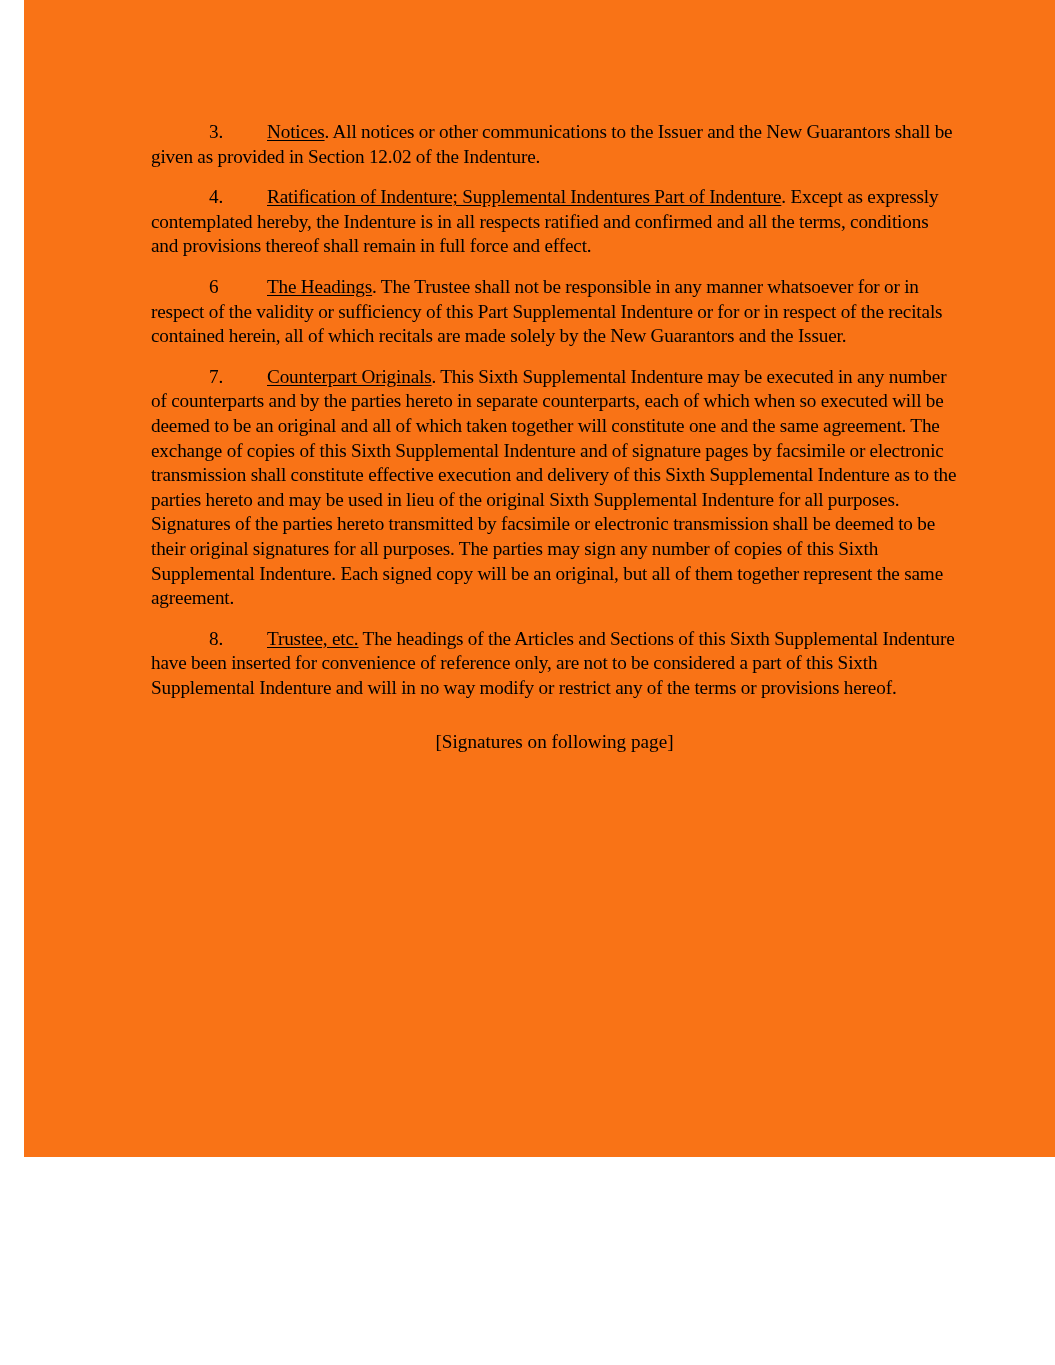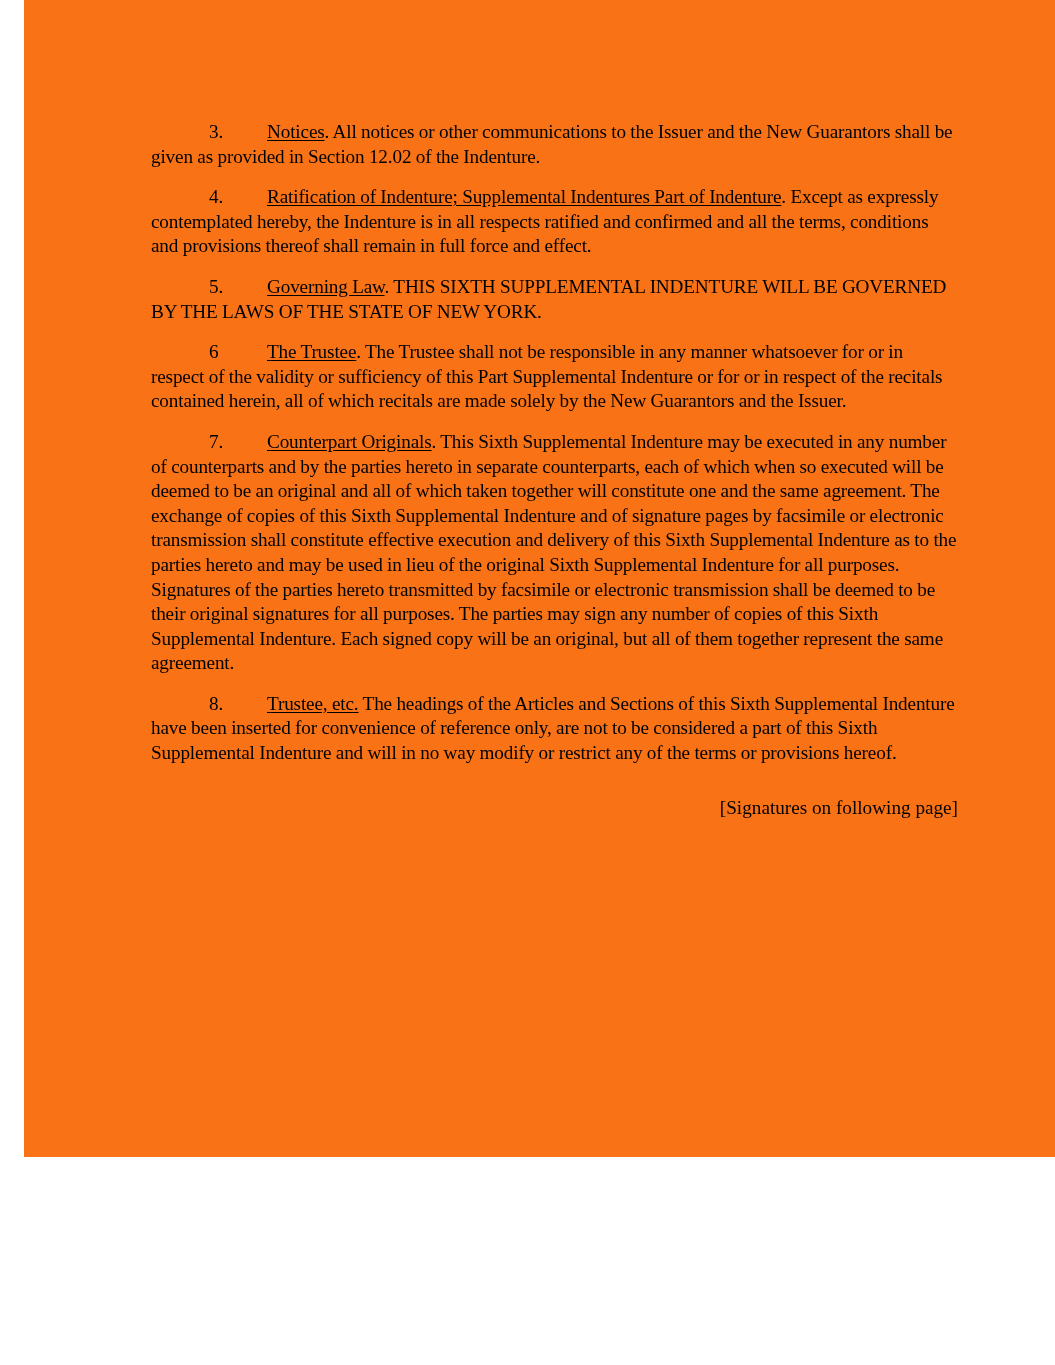--- a/index.html
+++ b/index.html
@@ -45,21 +45,21 @@
     text-decoration: underline;
     text-underline-offset: 2px;
   }
   .caps {
     
   }
   p.centered {
     margin: 0;
     font-size: 19.2px;
     line-height: 24.6px;
-    text-align: right;
+    text-align: center;
   }
   .spacer-sig {
     height: 14px;
   }
   .page-number {
     position: absolute;
     left: 0;
     right: 0;
     top: 1258px;
     text-align: center;
@@ -75,26 +75,23 @@
   <div class="content">
 
     <p class="para">
       <span class="lead">3.</span><span class="heading-ul">Notices</span><span>. All notices or other communications to the Issuer and the New Guarantors shall be given as provided in Section 12.02 of the Indenture.</span>
     </p>
 
     <p class="para">
       <span class="lead">4.</span><span class="heading-ul">Ratification of Indenture; Supplemental Indentures Part of Indenture</span><span>. Except as expressly contemplated hereby, the Indenture is in all respects ratified and confirmed and all the terms, conditions and provisions thereof shall remain in full force and effect.</span>
     </p>
 
-    <p class="para">
-      <span class="lead">5.</span><span class="heading-ul">Governing Law</span><span class="caps">. THIS SIXTH SUPPLEMENTAL INDENTURE WILL BE GOVERNED BY THE LAWS OF THE STATE OF NEW YORK.</span>
-    </p>
 
     <p class="para">
-      <span class="lead">6</span><span class="heading-ul">The Trustee</span><span>. The Trustee shall not be responsible in any manner whatsoever for or in respect of the validity or sufficiency of this Part Supplemental Indenture or for or in respect of the recitals contained herein, all of which recitals are made solely by the New Guarantors and the Issuer.</span>
+      <span class="lead">6</span><span class="heading-ul">The Headings</span><span>. The Trustee shall not be responsible in any manner whatsoever for or in respect of the validity or sufficiency of this Part Supplemental Indenture or for or in respect of the recitals contained herein, all of which recitals are made solely by the New Guarantors and the Issuer.</span>
     </p>
 
     <p class="para">
       <span class="lead">7.</span><span class="heading-ul">Counterpart Originals</span><span>. This Sixth Supplemental Indenture may be executed in any number of counterparts and by the parties hereto in separate counterparts, each of which when so executed will be deemed to be an original and all of which taken together will constitute one and the same agreement. The exchange of copies of this Sixth Supplemental Indenture and of signature pages by facsimile or electronic transmission shall constitute effective execution and delivery of this Sixth Supplemental Indenture as to the parties hereto and may be used in lieu of the original Sixth Supplemental Indenture for all purposes. Signatures of the parties hereto transmitted by facsimile or electronic transmission shall be deemed to be their original signatures for all purposes. The parties may sign any number of copies of this Sixth Supplemental Indenture. Each signed copy will be an original, but all of them together represent the same agreement.</span>
     </p>
 
     <p class="para">
       <span class="lead">8.</span><span class="heading-ul">Trustee, etc.</span><span> The headings of the Articles and Sections of this Sixth Supplemental Indenture have been inserted for convenience of reference only, are not to be considered a part of this Sixth Supplemental Indenture and will in no way modify or restrict any of the terms or provisions hereof.</span>
     </p>
 

